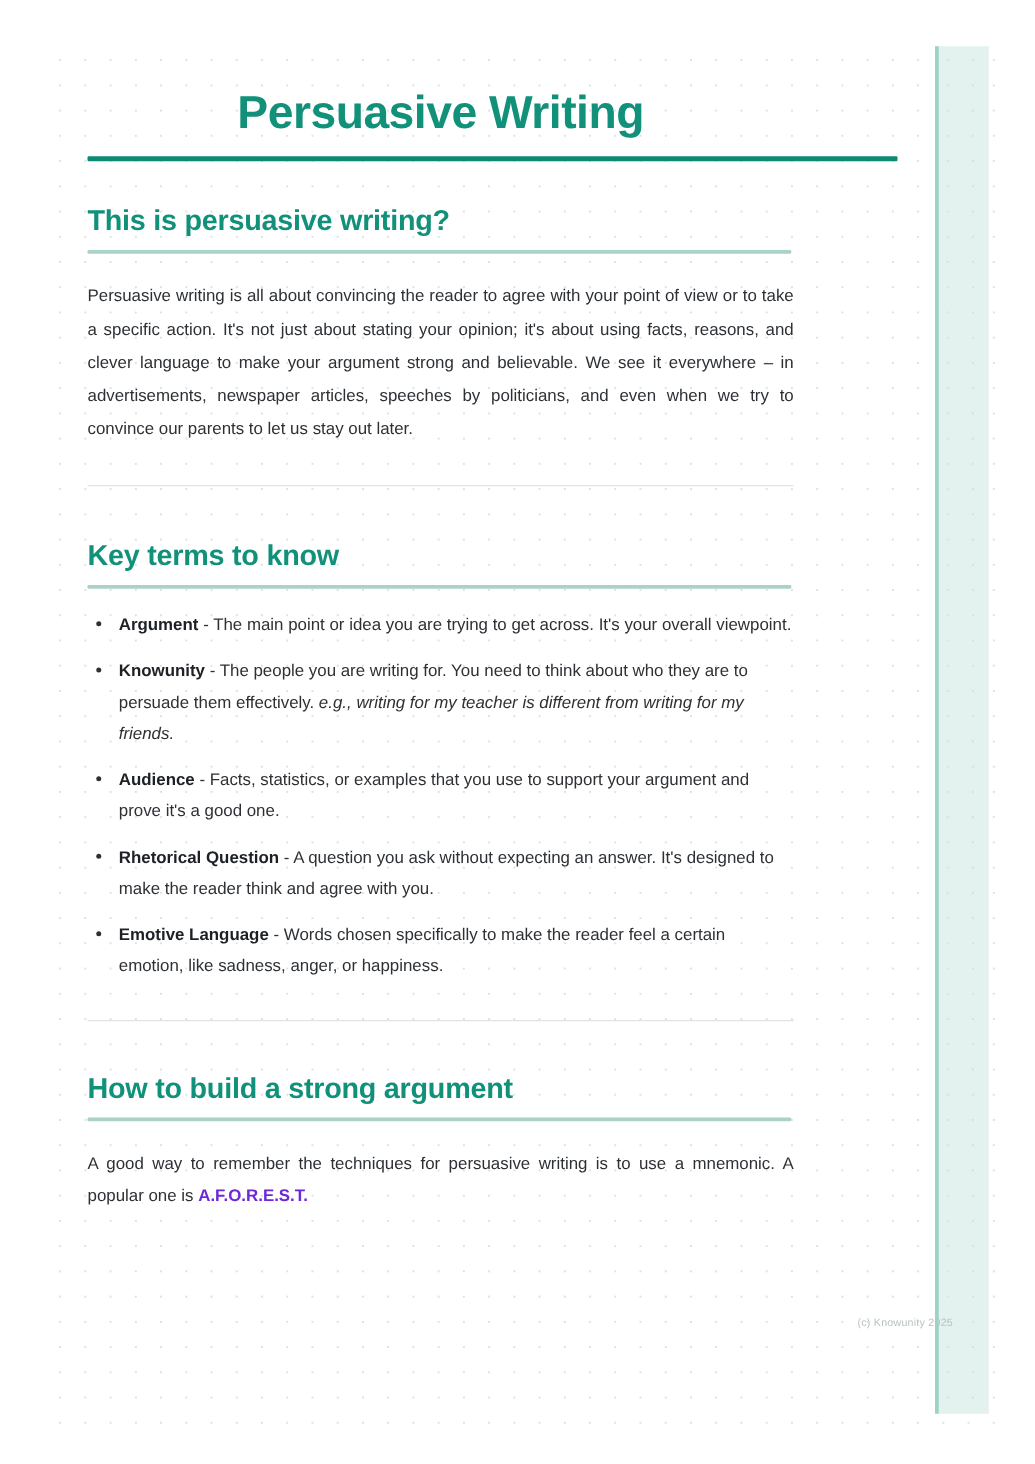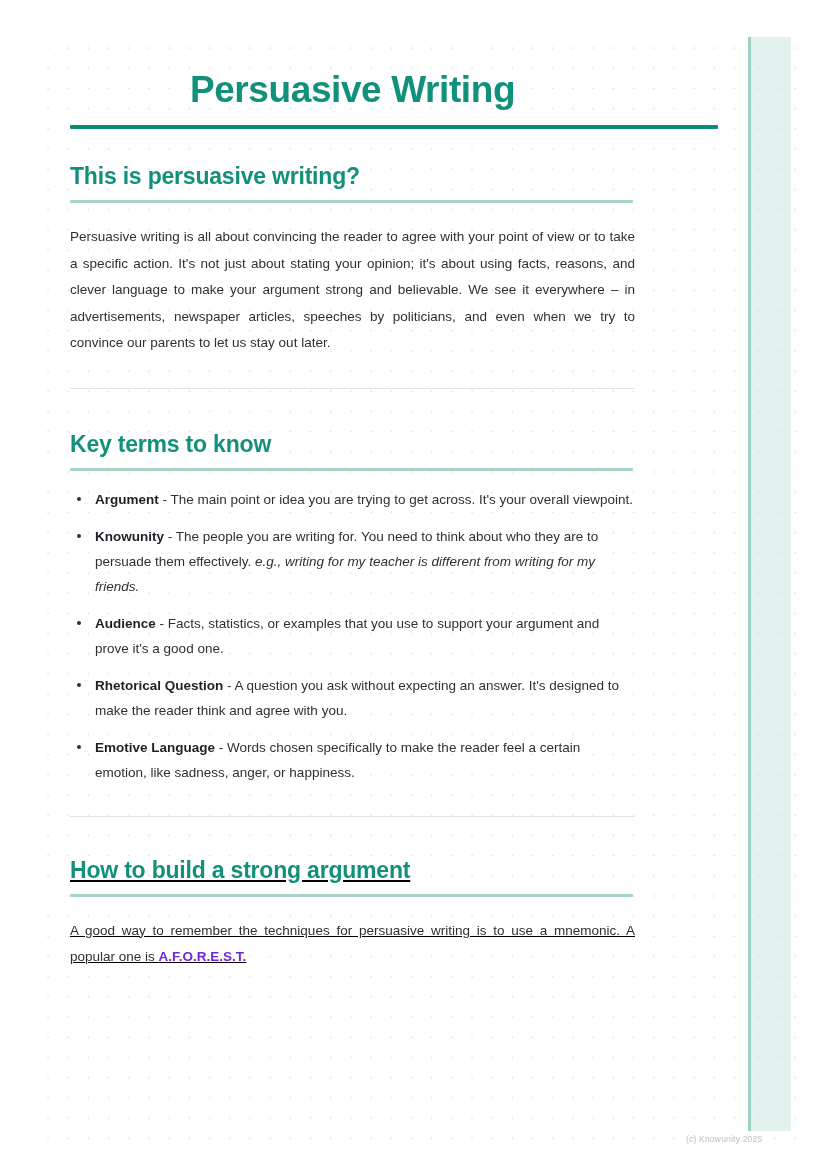--- a/index.html
+++ b/index.html
@@ -160,21 +160,21 @@
     color: #1d2126;
   }
   .term-em {
     font-style: italic;
   }
 
   
   #footer-watermark {
     position: absolute;
     left: 686px;
-    top: 1134px;
+    top: 1053px;
     font-size: 8.5px;
     line-height: 11px;
     color: #b9c3c0;
     letter-spacing: 0.2px;
     white-space: nowrap;
   }
 </style>
 </head>
 <body>
 
@@ -205,21 +205,21 @@
           <li><span class="bullet-dot"></span><span class="term-name">Argument</span><span> - </span><span>The main point or idea you are trying to get across. It's your overall viewpoint.</span></li>
           <li><span class="bullet-dot"></span><span class="term-name">Knowunity</span><span> - </span><span>The people you are writing for. You need to think about who they are to persuade them effectively. </span><span class="term-em">e.g., writing for my teacher is different from writing for my friends.</span></li>
           <li><span class="bullet-dot"></span><span class="term-name">Audience</span><span> - </span><span>Facts, statistics, or examples that you use to support your argument and prove it's a good one.</span></li>
           <li><span class="bullet-dot"></span><span class="term-name">Rhetorical Question</span><span> - </span><span>A question you ask without expecting an answer. It's designed to make the reader think and agree with you.</span></li>
           <li><span class="bullet-dot"></span><span class="term-name">Emotive Language</span><span> - </span><span>Words chosen specifically to make the reader feel a certain emotion, like sadness, anger, or happiness.</span></li>
         </ul>
     </div>
 
     <div class="divider" style="margin-top:31px;"></div>
 
-    <div class="section" style="margin-top:38px;text-decoration:underline;">
+    <div class="section" style="margin-top:38px;">
       <h2 class="section-title">How to build a strong argument</h2>
       <div class="section-rule"></div>
       <p class="para" style="margin-top:21px;">
         <span>A good way to remember the techniques for persuasive writing is to use a mnemonic. A popular one is </span><b>A.F.O.R.E.S.T.</b><span></span>
       </p>
     </div>
 
   </div>
 
   <div id="footer-watermark">(c) Knowunity 2025</div>

